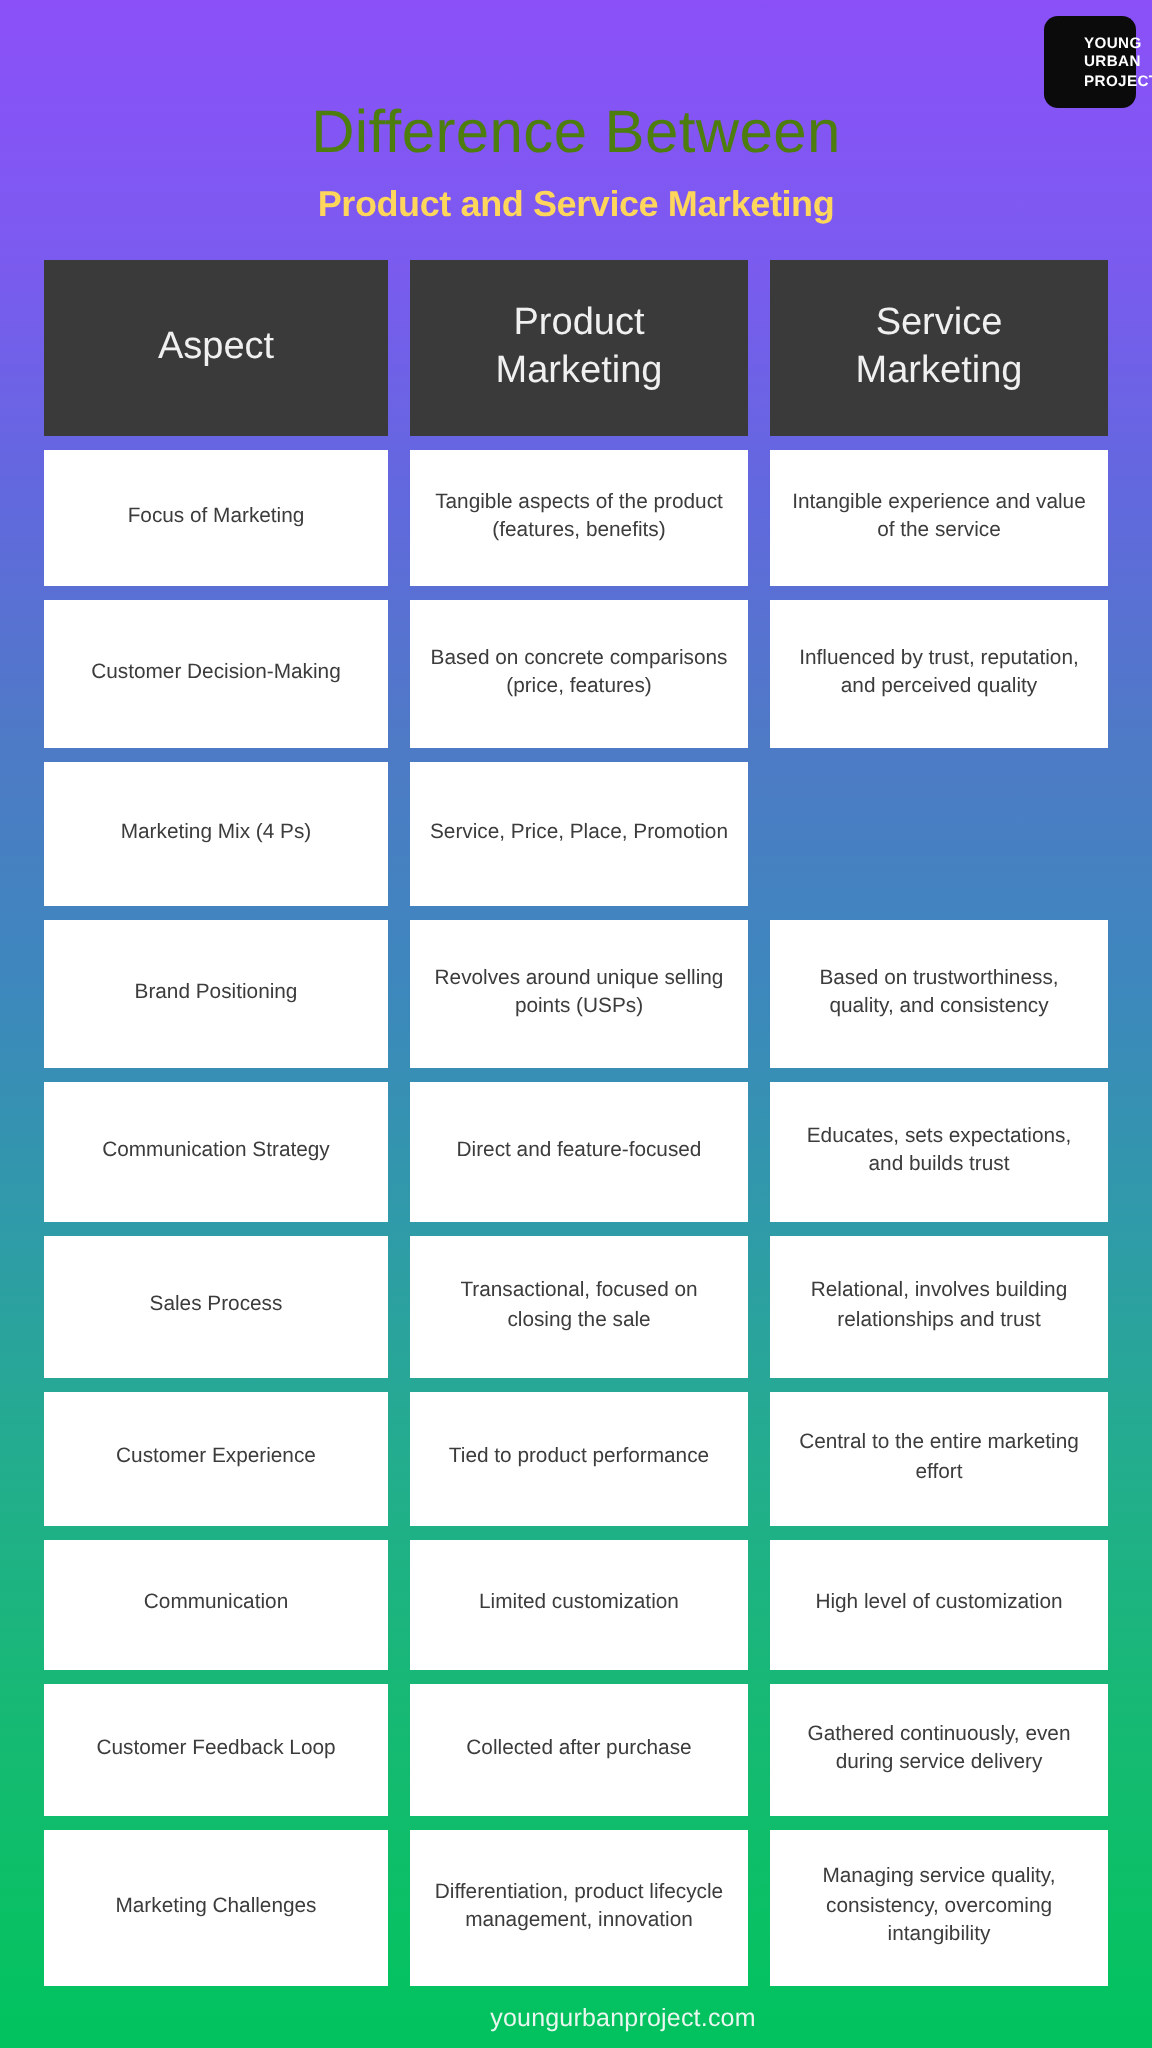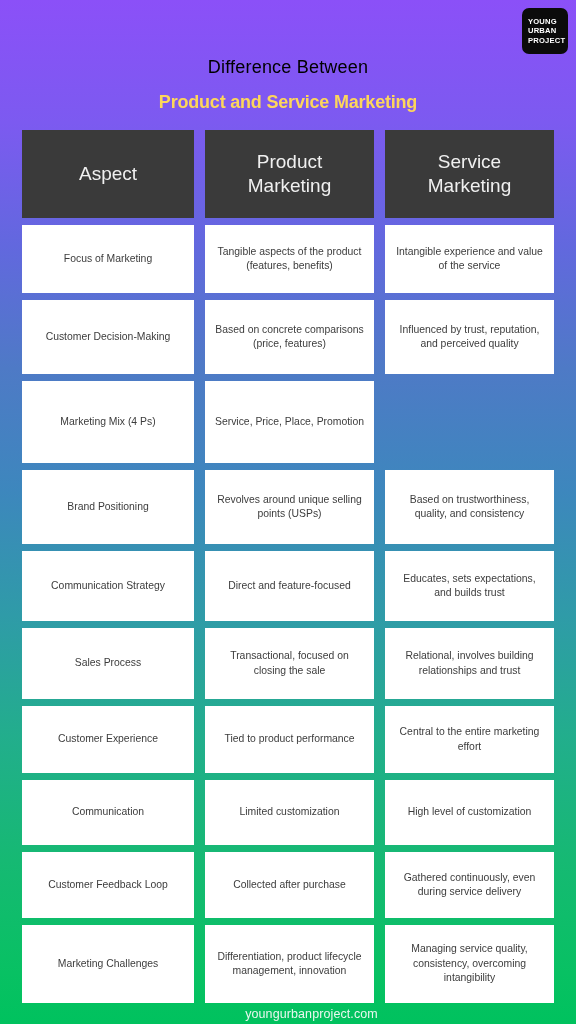--- a/index.html
+++ b/index.html
@@ -45,41 +45,41 @@
     top: 8px;
     right: 8px;
     width: 46px;
     height: 46px;
     background: #0b0b0b;
     border-radius: 7px;
     display: flex;
     flex-direction: column;
     align-items: flex-start;
     justify-content: center;
-    padding-left: 6px;
+    padding-left: 20px;
   }
   .logo span {
     color: #ffffff;
     font-size: 7.6px;
     font-weight: bold;
     letter-spacing: 0.2px;
     line-height: 9.2px;
     display: block;
   }
 
   .titles {
     position: absolute;
     top: 52px;
     left: 0;
     width: 100%;
     text-align: center;
   }
   .title-top {
-    color: #000000;
-    font-size: 18px;
+    color: #4d7c0f;
+    font-size: 30px;
     font-weight: 400;
     letter-spacing: 0.2px;
     line-height: 30px;
   }
   .title-main {
     color: #FDD65B;
     font-size: 18px;
     font-weight: bold;
     letter-spacing: -0.2px;
     line-height: 34px;
@@ -125,21 +125,21 @@
   .row.body .cell {
     background: #ffffff;
     color: #3C3C3C;
     font-size: 10.4px;
     line-height: 14.5px;
     font-weight: 400;
   }
 
   .row.r0 .cell { height: 68px; }
   .row.r1 .cell { height: 74px; }
-  .row.r2 .cell { height: 82px; }
+  .row.r2 .cell { height: 72px; }
   .row.r3 .cell { height: 74px; }
   .row.r4 .cell { height: 70px; }
   .row.r5 .cell { height: 71px; }
   .row.r6 .cell { height: 67px; }
   .row.r7 .cell { height: 65px; }
   .row.r8 .cell { height: 66px; }
   .row.r9 .cell { height: 78px; }
 
   
   .footer {

